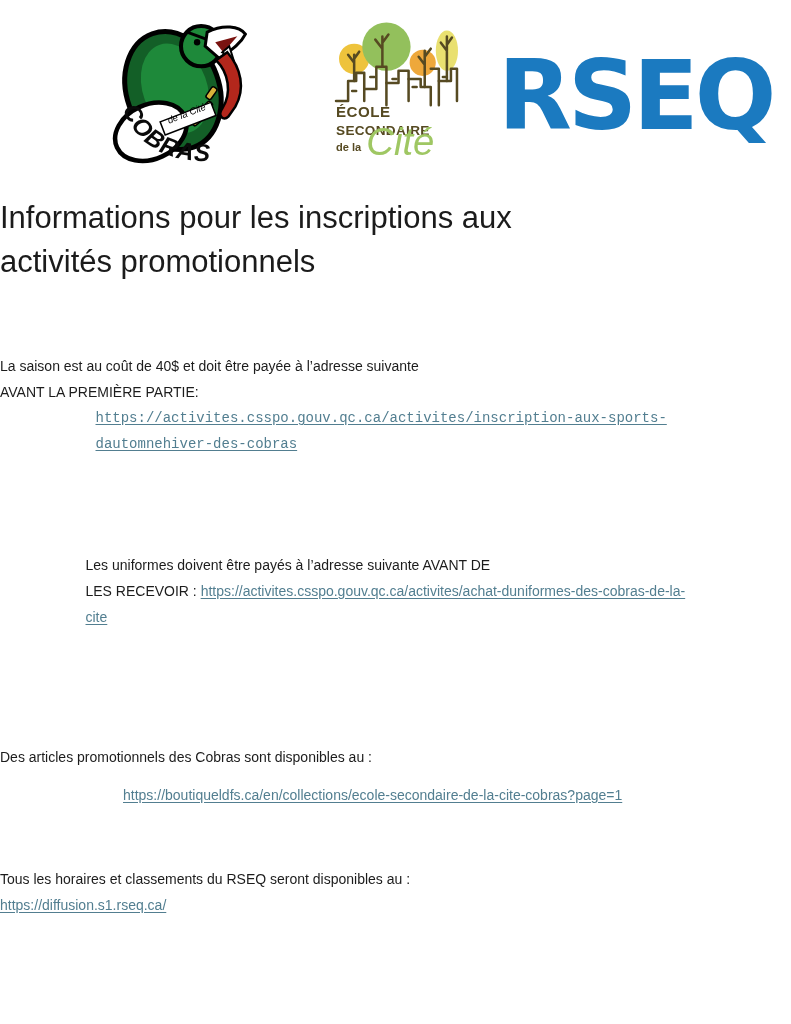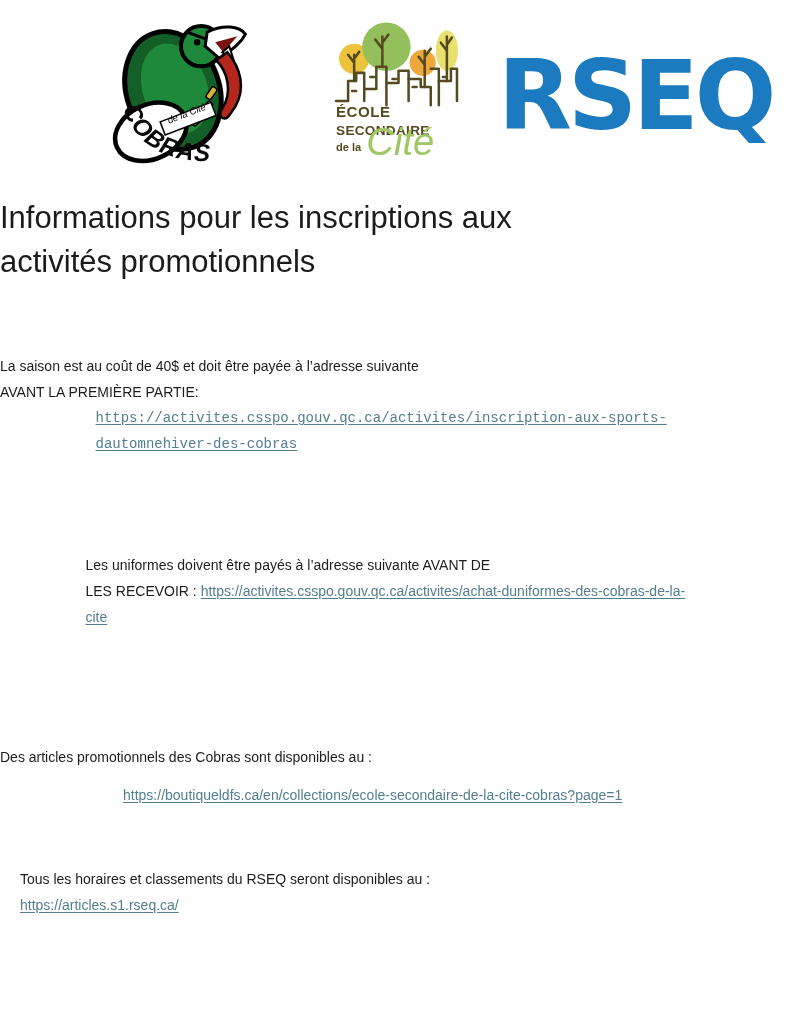--- a/index.html
+++ b/index.html
@@ -30,21 +30,21 @@
   .rseq-logo{
     left:486px;top:56px;width:260px;height:80px;line-height:80px;
     font-family:"DejaVu Sans","Liberation Sans",sans-serif;font-weight:bold;
     font-size:96px;letter-spacing:-4px;color:var(--rseq_blue);text-align:left;margin-left:12px;
   }
   .doc-title{top:196px;font-size:31px;line-height:44px;color:#1b1b1b;}
   .body-text{font-size:14px;line-height:26px;}
   .p1{top:353px;}
   .p2{top:536px;}
   .p3{top:696px;margin-top:48px;}
-  .p4{top:866px;padding-left:20px;}
+  .p4{top:866px;}
   .linkwrap-1{max-width:600px;margin:0 auto;font-family:Liberation Mono, monospace;}
   .flow-2{max-width:620px;margin:16px auto;}
   .linkwrap-3{max-width:545px;margin:12px auto 0 auto;}
   a.doc-link{color:var(--link);text-decoration:underline;text-underline-offset:2px;cursor:pointer;}
   b{font-weight:normal;}
   svg text{font-family:"Liberation Sans","DejaVu Sans",sans-serif;}
 </style>
 </head>
 <body>
 
@@ -128,15 +128,15 @@
 <div class="abs body-text p3">
   <div>Des articles promotionnels des Cobras sont disponibles au :</div>
   <div class="linkwrap-3">
     <a class="doc-link">https://boutiqueldfs.ca/en/collections/ecole-secondaire-de-la-cite-cobras?page=1</a>
   </div>
 </div>
 
 <div class="abs body-text p4">
   <div>Tous les horaires et classements du RSEQ seront disponibles au :</div>
   <div>
-    <a class="doc-link">https://articles.s1.rseq.ca/</a>
+    <a class="doc-link">https://diffusion.s1.rseq.ca/</a>
   </div>
 </div>
 
 </body></html>

